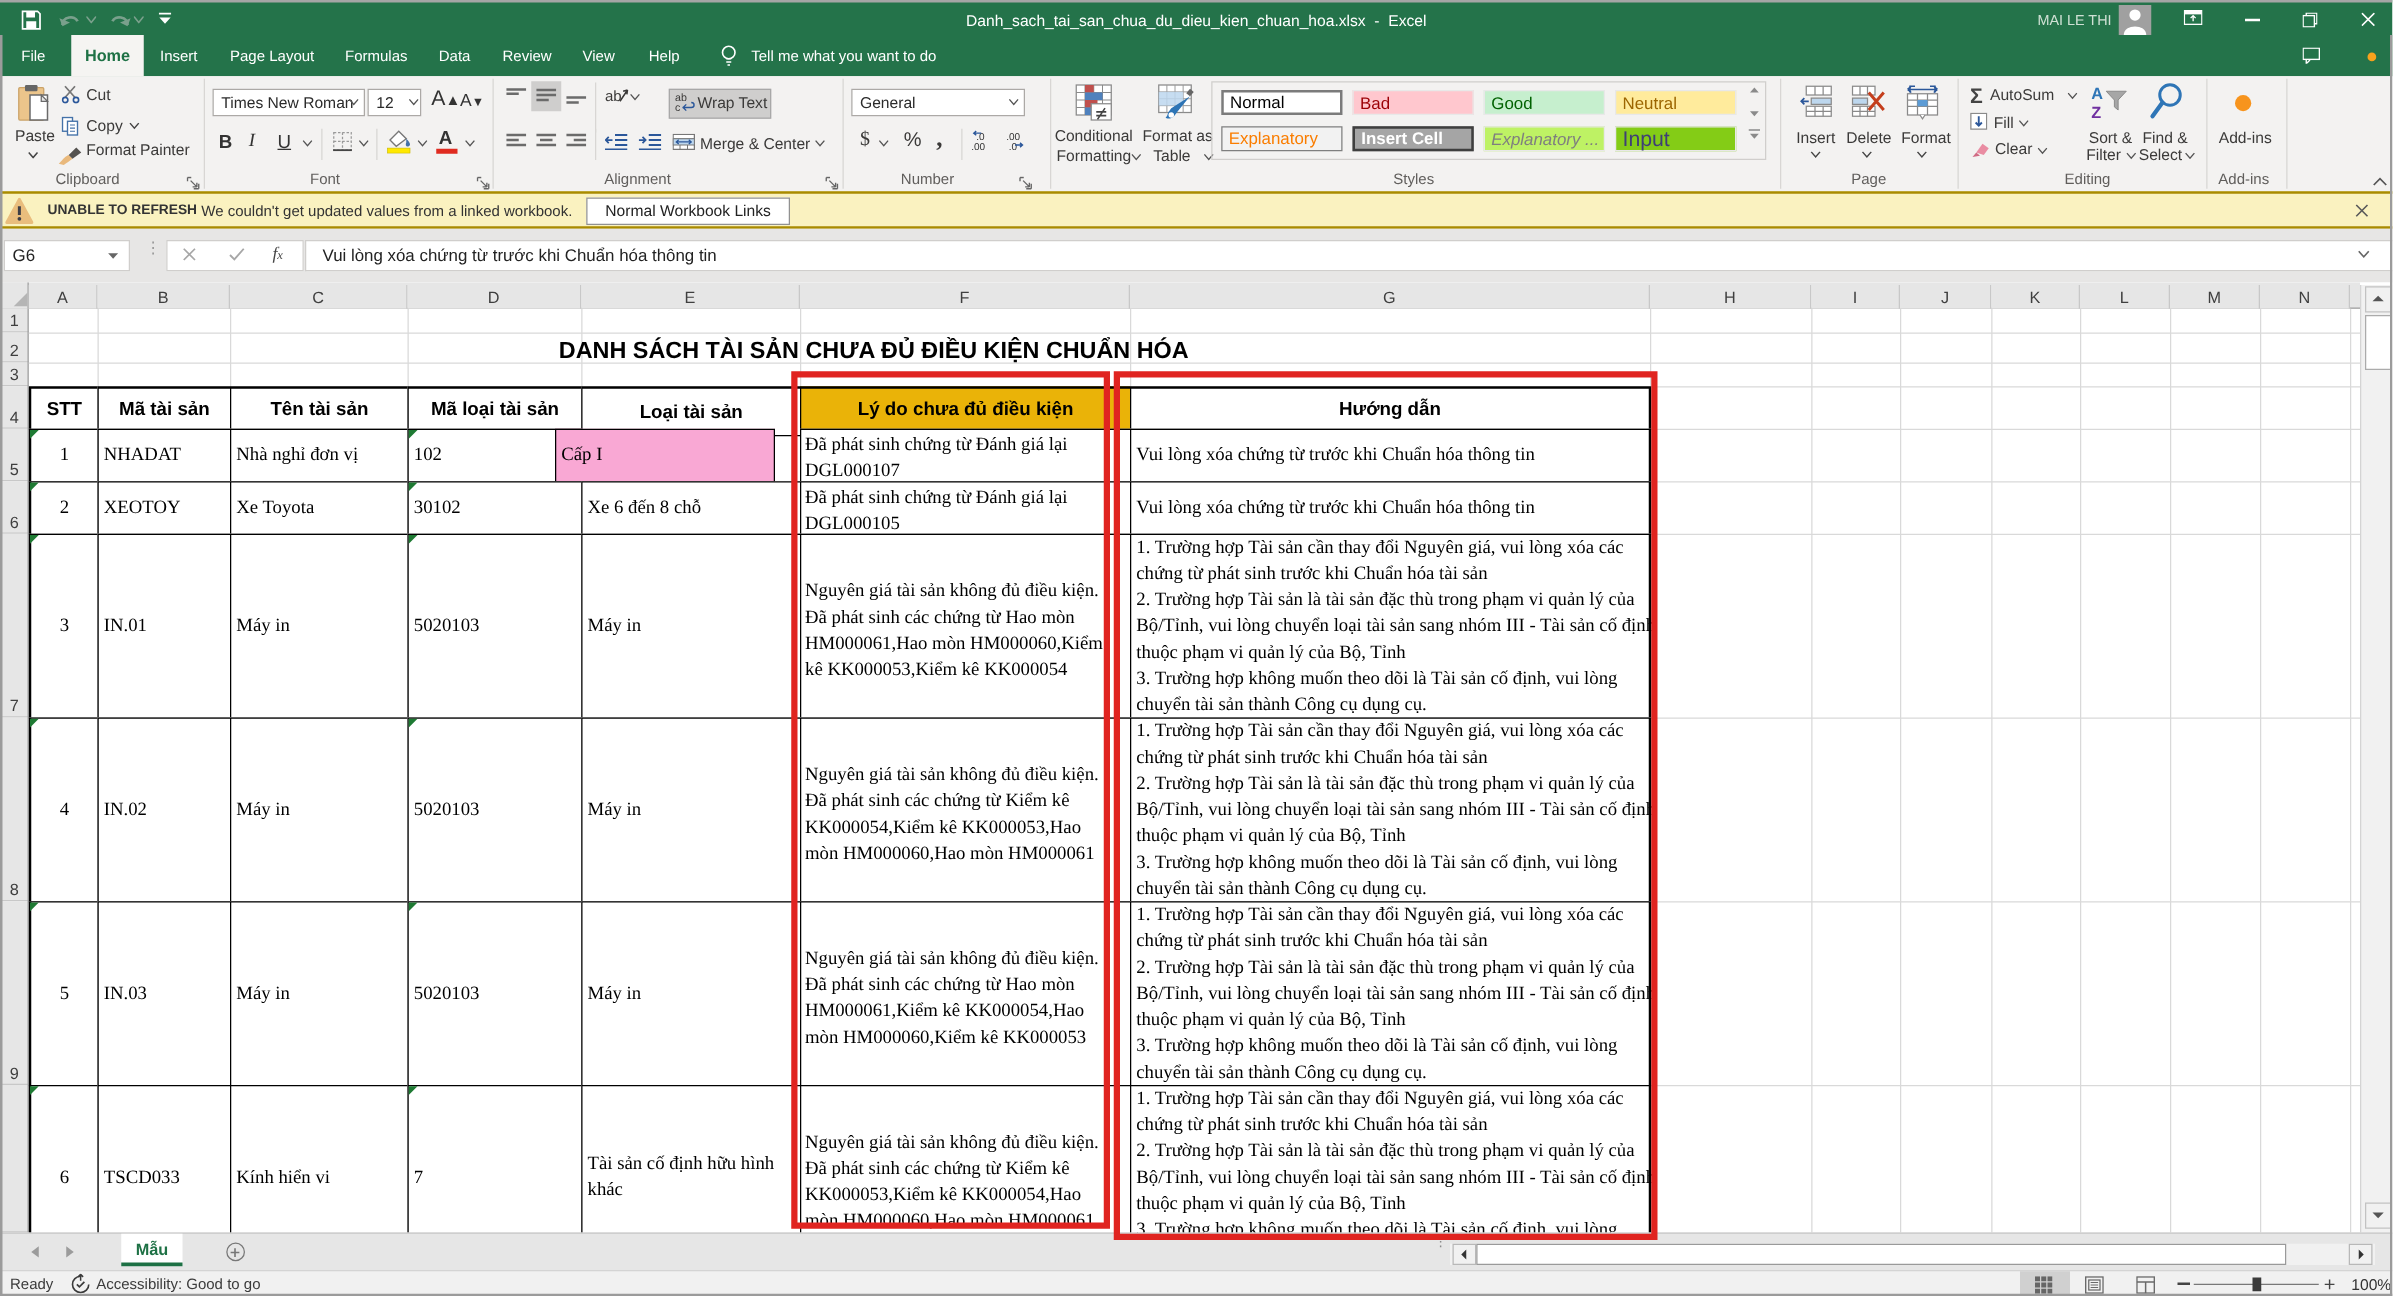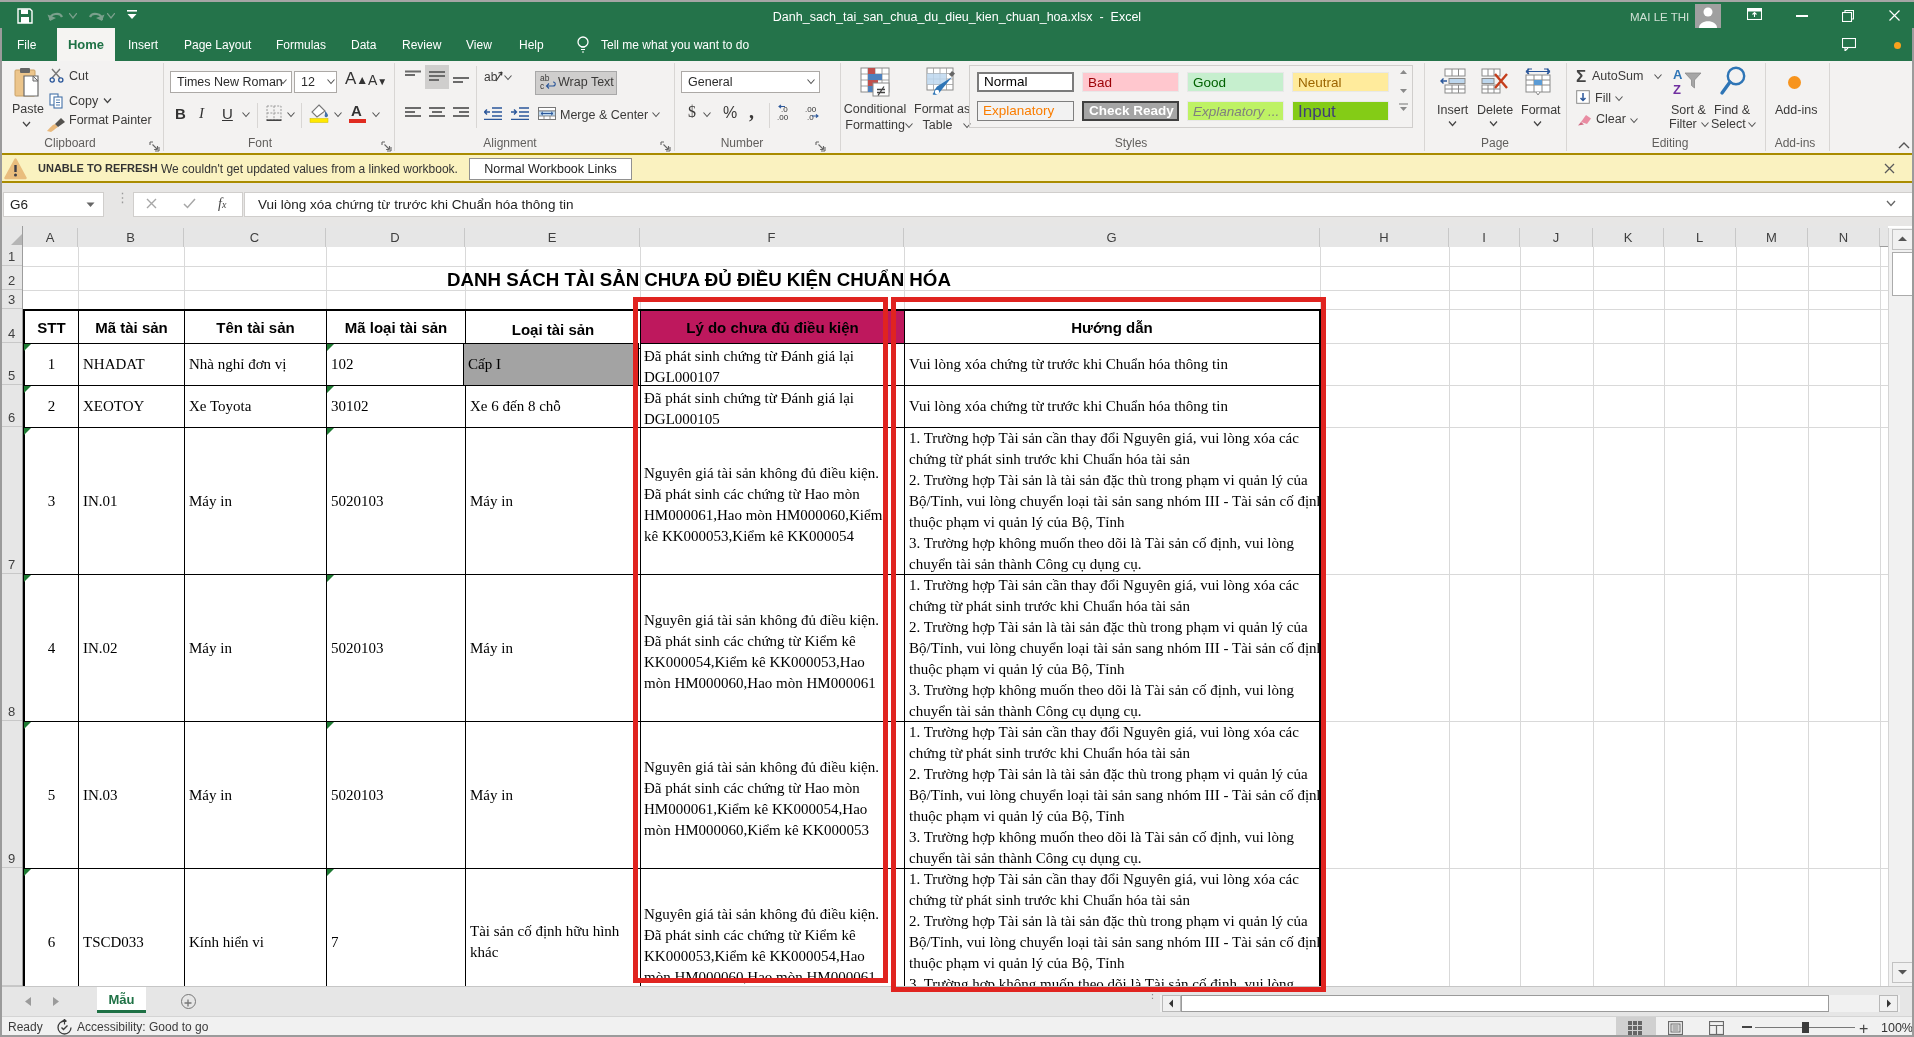--- a/index.html
+++ b/index.html
@@ -315,21 +315,21 @@
     <div class="rtext" style="left:914px;top:57px;width:47px;text-align:center;">Table</div>
     <svg class="abs" style="left:963px;top:62px" width="8" height="6" viewBox="0 0 8 6">
         <path d="M0.5 0.5 L4 4.5 L7.5 0.5" fill="none" stroke="#555" stroke-width="1.1"></path>
       </svg>
     <div class="abs" style="left:969px;top:4px;width:444px;height:63px;border:1px solid #d0cecc;box-sizing:border-box;"></div>
     <div class="abs" style="left:977px;top:11px;width:97px;height:20px;background:#fff;border:2px solid #7b7b7b;box-sizing:border-box;font-size:13.5px;line-height:16px;padding-left:5px;color:#000;">Normal</div>
     <div class="abs" style="left:1082px;top:11px;width:97px;height:20px;background:#ffc7ce;font-size:13.5px;line-height:20px;padding-left:5px;color:#9c0006;box-sizing:border-box;border:1px solid #e8e8e8;">Bad</div>
     <div class="abs" style="left:1187px;top:11px;width:97px;height:20px;background:#c6efce;font-size:13.5px;line-height:20px;padding-left:5px;color:#006100;box-sizing:border-box;border:1px solid #e8e8e8;">Good</div>
     <div class="abs" style="left:1292px;top:11px;width:97px;height:20px;background:#ffeb9c;font-size:13.5px;line-height:20px;padding-left:5px;color:#9c6500;box-sizing:border-box;border:1px solid #e8e8e8;">Neutral</div>
     <div class="abs" style="left:977px;top:40px;width:97px;height:20px;background:#f2f2f2;border:1px solid #7f7f7f;box-sizing:border-box;font-size:13.5px;line-height:18px;padding-left:5px;color:#fa7d00;">Explanatory</div>
-    <div class="abs" style="left:1082px;top:40px;width:97px;height:20px;background:#a5a5a5;border:2px solid #3f3f3f;box-sizing:border-box;font-size:13.5px;font-weight:bold;line-height:16px;padding-left:5px;color:#fff;">Check Ready</div>
+    <div class="abs" style="left:1082px;top:40px;width:97px;height:20px;background:#a5a5a5;border:2px solid #3f3f3f;box-sizing:border-box;font-size:13.5px;font-weight:bold;line-height:16px;padding-left:5px;color:#fff;">Insert Cell</div>
     <div class="abs" style="left:1187px;top:40px;width:97px;height:20px;background:#bef264;font-size:13.5px;font-style:italic;line-height:20px;padding-left:5px;color:#7f7f7f;box-sizing:border-box;border:1px solid #e8e8e8;">Explanatory ...</div>
     <div class="abs" style="left:1292px;top:40px;width:97px;height:20px;background:#84cc16;font-size:17px;line-height:20px;padding-left:5px;color:#3f3f76;box-sizing:border-box;border:1px solid #e8e8e8;">Input</div>
     <div class="abs" style="left:1396px;top:5px;width:15px;height:57px;">
       <svg width="15" height="57" viewBox="0 0 15 57">
         <path d="M4 8 L7.5 4 L11 8 Z" fill="#8a8a8a"></path>
         <path d="M4 23 L11 23 L7.5 27 Z" fill="#8a8a8a"></path>
         <path d="M3 38 h9" stroke="#8a8a8a" stroke-width="1.2"></path>
         <path d="M4 41 L11 41 L7.5 45 Z" fill="#8a8a8a"></path>
       </svg>
     </div>
@@ -529,35 +529,35 @@
 <div class="hline" style="left:23px;top:201px;width:1865px;"></div>
 <div class="hline" style="left:23px;top:348px;width:1865px;"></div>
 <div class="hline" style="left:23px;top:495px;width:1865px;"></div>
 <div class="hline" style="left:23px;top:642px;width:1865px;"></div>
 <div class="abs" style="left:78px;top:44px;width:1242px;height:24px;text-align:center;font-weight:bold;font-size:18.7px;line-height:20px;color:#000;">DANH SÁCH TÀI SẢN CHƯA ĐỦ ĐIỀU KIỆN CHUẨN HÓA</div>
 <div class="cell" style="left:23px;top:83px;width:56px;height:35px;background:#fff;border:1px solid #000;border-left-width:2px;border-top:2px solid #000;font-family:'Liberation Sans',sans-serif;font-weight:bold;font-size:15px;display:flex;align-items:center;justify-content:center;">STT</div>
 <div class="cell" style="left:78px;top:83px;width:107px;height:35px;background:#fff;border:1px solid #000;border-left-width:1px;border-top:2px solid #000;font-family:'Liberation Sans',sans-serif;font-weight:bold;font-size:15px;display:flex;align-items:center;justify-content:center;">Mã tài sản</div>
 <div class="cell" style="left:184px;top:83px;width:143px;height:35px;background:#fff;border:1px solid #000;border-left-width:1px;border-top:2px solid #000;font-family:'Liberation Sans',sans-serif;font-weight:bold;font-size:15px;display:flex;align-items:center;justify-content:center;">Tên tài sản</div>
 <div class="cell" style="left:326px;top:83px;width:140px;height:35px;background:#fff;border:1px solid #000;border-left-width:1px;border-top:2px solid #000;font-family:'Liberation Sans',sans-serif;font-weight:bold;font-size:15px;display:flex;align-items:center;justify-content:center;">Mã loại tài sản</div>
 <div class="cell" style="left:465px;top:83px;width:176px;height:40px;background:#fff;border:1px solid #000;border-left-width:1px;border-top:2px solid #000;font-family:'Liberation Sans',sans-serif;font-weight:bold;font-size:15px;display:flex;align-items:center;justify-content:center;">Loại tài sản</div>
-<div class="cell" style="left:640px;top:83px;width:265px;height:35px;background:#be185d;border:1px solid #000;border-left-width:1px;border-top:2px solid #000;font-family:'Liberation Sans',sans-serif;font-weight:bold;font-size:15px;display:flex;align-items:center;justify-content:center;">Lý do chưa đủ điều kiện</div>
+<div class="cell" style="left:640px;top:83px;width:265px;height:35px;background:#eab308;border:1px solid #000;border-left-width:1px;border-top:2px solid #000;font-family:'Liberation Sans',sans-serif;font-weight:bold;font-size:15px;display:flex;align-items:center;justify-content:center;">Lý do chưa đủ điều kiện</div>
 <div class="cell" style="left:904px;top:83px;width:417px;height:35px;background:#fff;border:1px solid #000;border-left-width:1px;border-top:2px solid #000;border-right-width:2px;font-family:'Liberation Sans',sans-serif;font-weight:bold;font-size:15px;display:flex;align-items:center;justify-content:center;">Hướng dẫn</div>
 <div class="cell" style="left:23px;top:117px;width:56px;height:43px;background:#fff;border:1px solid #000;border-left-width:2px;display:flex;align-items:center;justify-content:center;line-height:21px;">
         <div>1</div>
       </div>
 <div class="cell" style="left:78px;top:117px;width:107px;height:43px;background:#fff;border:1px solid #000;border-left-width:1px;display:flex;align-items:center;padding-left:4px;line-height:21px;">
         <div>NHADAT</div>
       </div>
 <div class="cell" style="left:184px;top:117px;width:143px;height:43px;background:#fff;border:1px solid #000;border-left-width:1px;display:flex;align-items:center;padding-left:4px;line-height:21px;">
         <div>Nhà nghỉ đơn vị</div>
       </div>
 <div class="cell" style="left:326px;top:117px;width:140px;height:43px;background:#fff;border:1px solid #000;border-left-width:1px;display:flex;align-items:center;padding-left:4px;line-height:21px;">
         <div>102</div>
       </div>
-<div class="cell" style="left:463px;top:117px;width:176px;height:43px;background:#a3a3a3;border:1px solid #000;border-left-width:1px;display:flex;align-items:center;padding-left:4px;line-height:21px;">
+<div class="cell" style="left:444px;top:117px;width:176px;height:43px;background:#f9a8d4;border:1px solid #000;border-left-width:1px;display:flex;align-items:center;padding-left:4px;line-height:21px;">
         <div>Cấp I</div>
       </div>
 <div class="cell" style="left:640px;top:117px;width:265px;height:43px;background:#fff;border:1px solid #000;border-left-width:1px;display:flex;align-items:center;padding-left:3px;padding-top:4px;line-height:21px;">
         <div>Đã phát sinh chứng từ Đánh giá lại<br>DGL000107</div>
       </div>
 <div class="cell" style="left:904px;top:117px;width:417px;height:43px;background:#fff;border:1px solid #000;border-left-width:1px;border-right-width:2px;display:flex;align-items:center;padding-left:4px;line-height:21px;">
         <div>Vui lòng xóa chứng từ trước khi Chuẩn hóa thông tin</div>
       </div>
 <div class="tri" style="left:24px;top:118px;"></div>
 <div class="tri" style="left:327px;top:118px;"></div>

